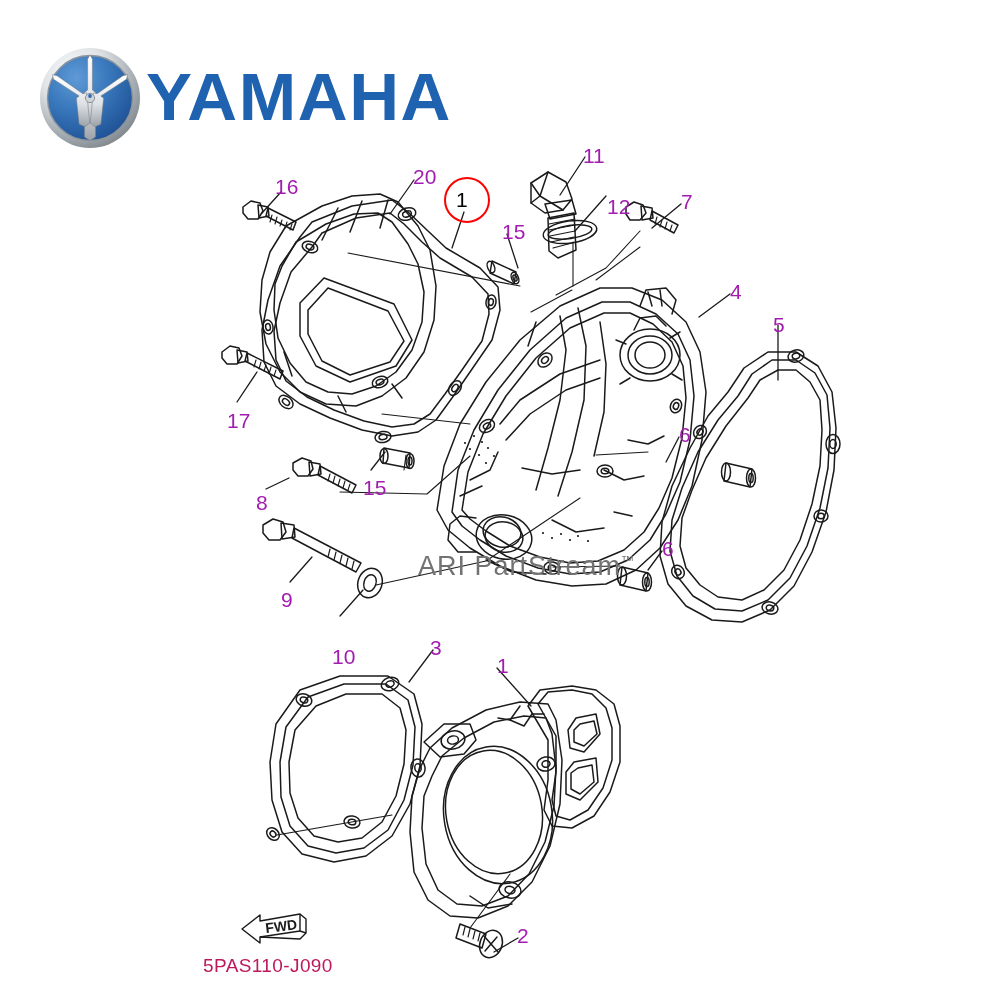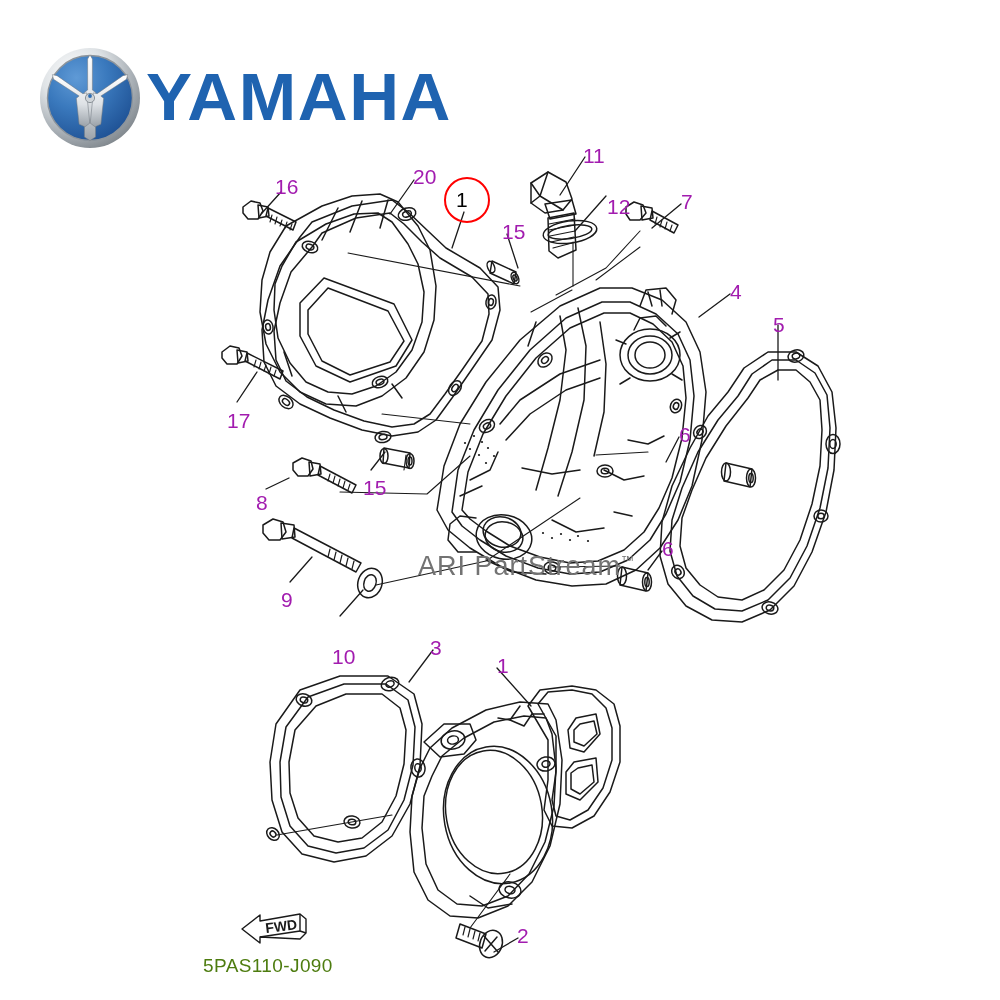--- a/index.html
+++ b/index.html
@@ -30,21 +30,21 @@
   #watermark{position:absolute;left:418px;top:551px;
              font-family:"Liberation Sans",sans-serif;font-size:27px;
              color:#737373;letter-spacing:1px;white-space:nowrap;
              user-select:none;pointer-events:none;}
   #watermark .tm{font-size:13px;vertical-align:super;}
 
   
   #fwd-marker{position:absolute;left:238px;top:908px;width:78px;height:38px;}
   #partnumber{position:absolute;left:203px;top:955px;
               font-family:"Liberation Sans",sans-serif;font-size:19px;
-              color:#4d7c0f;letter-spacing:.4px;white-space:nowrap;}
+              color:#be185d;letter-spacing:.4px;white-space:nowrap;}
 </style>
 </head>
 <body>
 
 <div id="stage">
 
   <div id="brand">
 
     <svg id="brand-emblem" viewBox="0 0 104 104">
       <defs>

